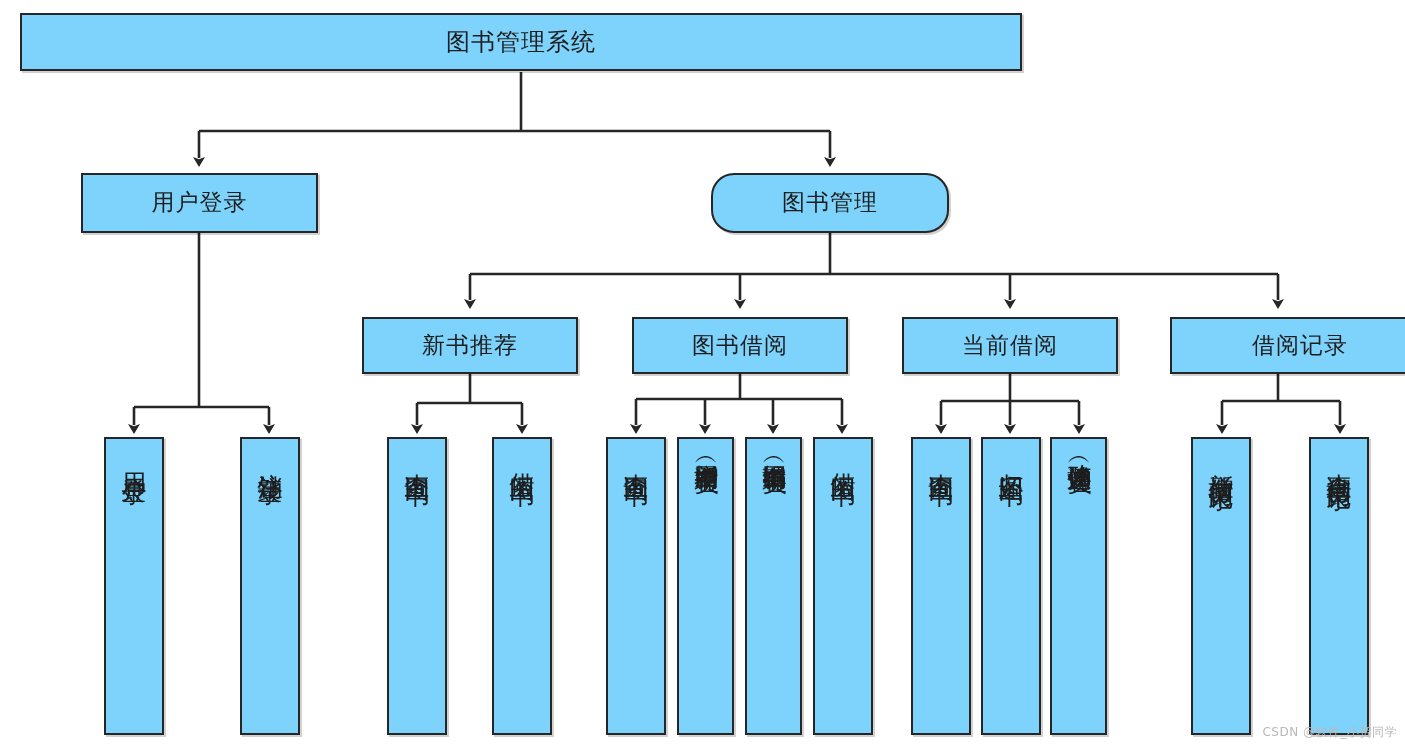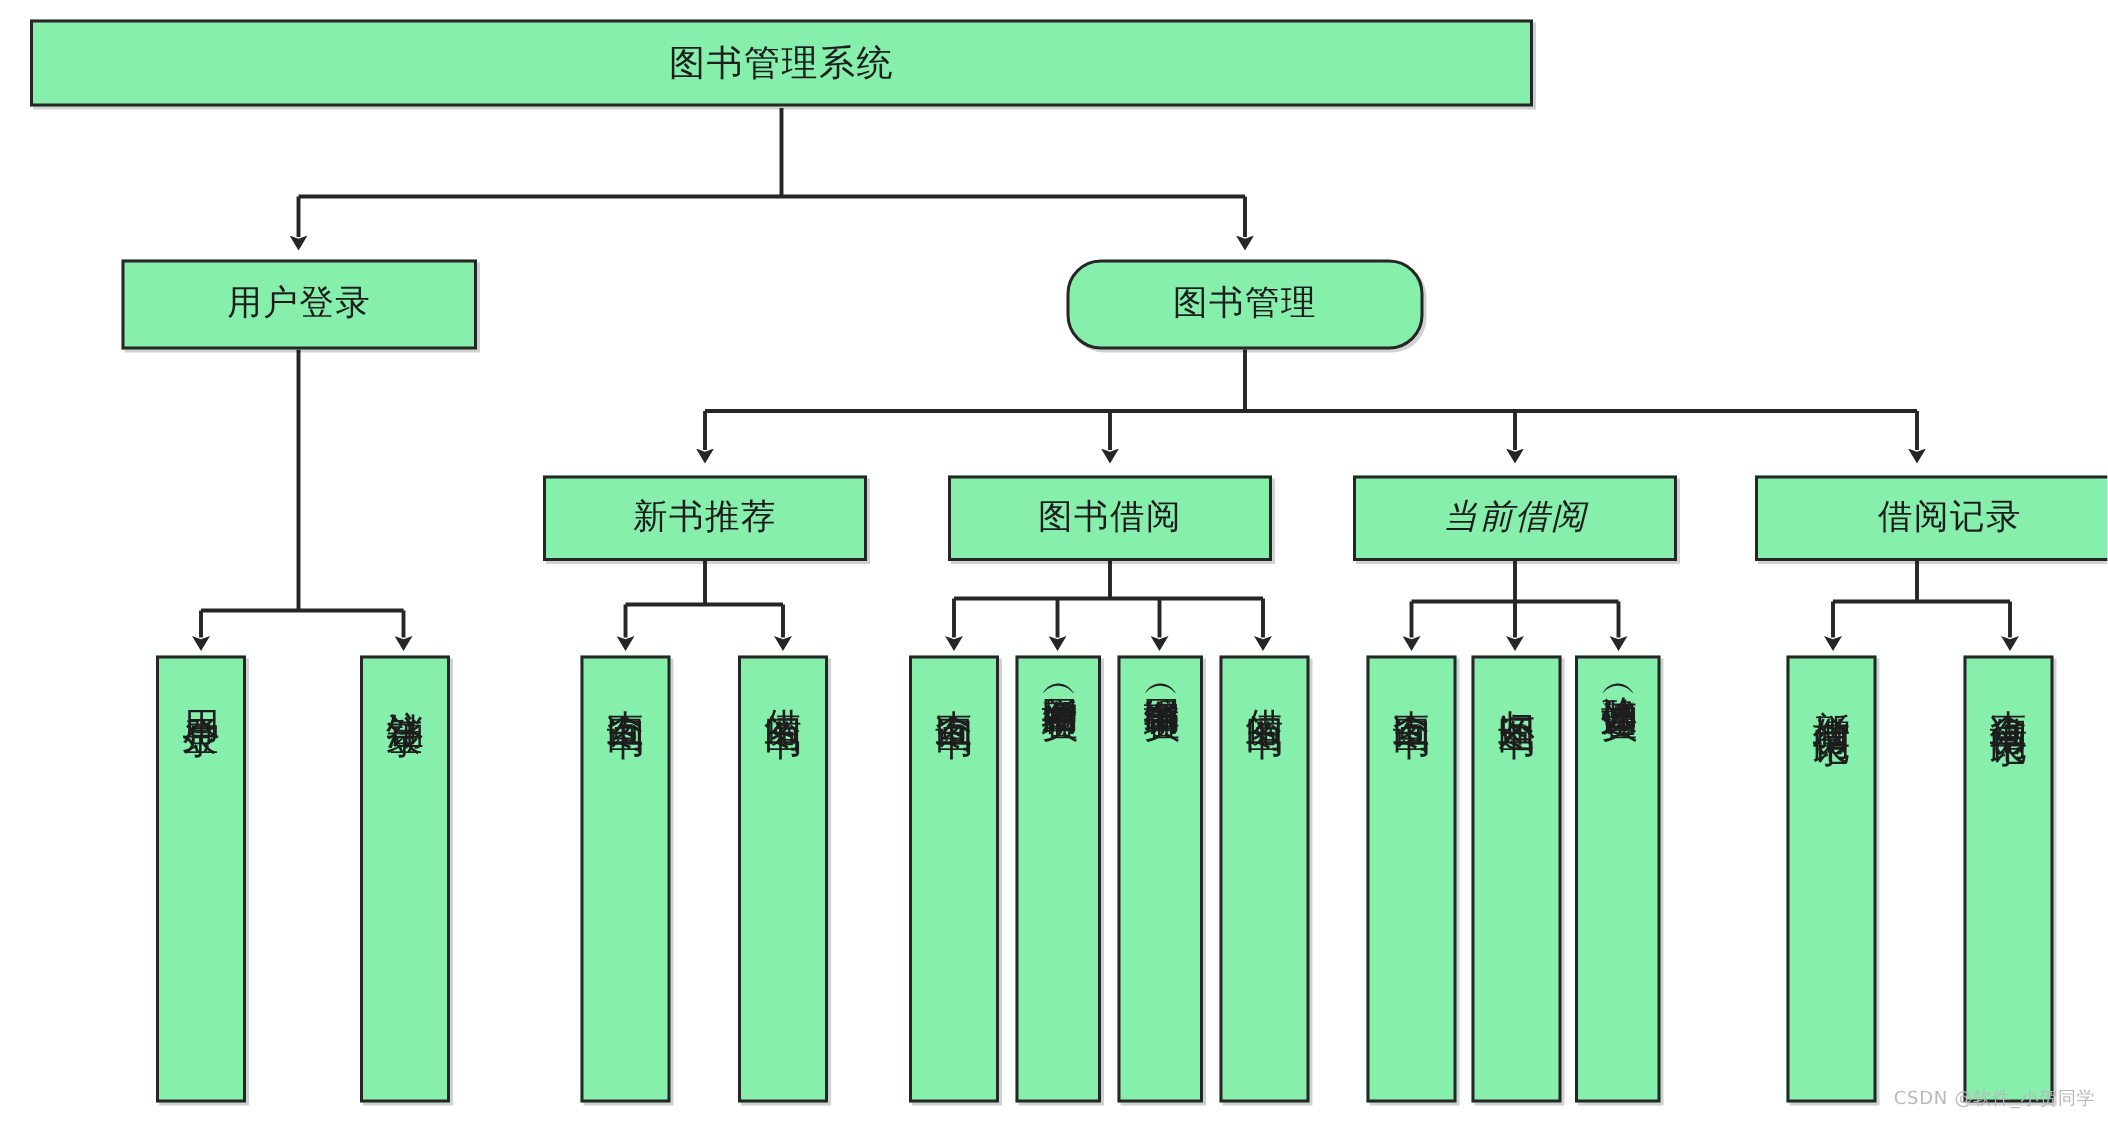--- a/index.html
+++ b/index.html
@@ -22,21 +22,21 @@
     position: absolute;
     left: 0;
     top: 0;
     width: 1405px;
     height: 747px;
     pointer-events: none;
   }
   .node {
     position: absolute;
     box-sizing: border-box;
-    background: #86efac;
+    background: #7dd3fc;
     border: 2px solid #262626;
     box-shadow: 2px 2px 0 rgba(0,0,0,0.18);
     display: flex;
     align-items: center;
     justify-content: center;
     color: #1d1d1d;
   }
   .node-h {
     font-size: 23px;
     letter-spacing: 1px;
@@ -142,21 +142,21 @@
   </div>
 
   <div class="node node-h" style="left:632px; top:317px; width:216px; height:57px;">
     <span>图书借阅</span>
   </div>
 
   <div class="node node-h" style="left:362px; top:317px; width:216px; height:57px;">
     <span>新书推荐</span>
   </div>
 
-  <div class="node node-h" style="left:902px; top:317px; width:216px; height:57px;font-style:italic;">
+  <div class="node node-h" style="left:902px; top:317px; width:216px; height:57px;">
     <span>当前借阅</span>
   </div>
 
   <div class="node node-h" style="left:1170px; top:317px; width:260px; height:57px;">
     <span>借阅记录</span>
   </div>
 
   <div class="node node-v" style="left:104px; top:437px; width:60px; height:298px;">
     <span class="vlabel">用户登录</span>
   </div>

